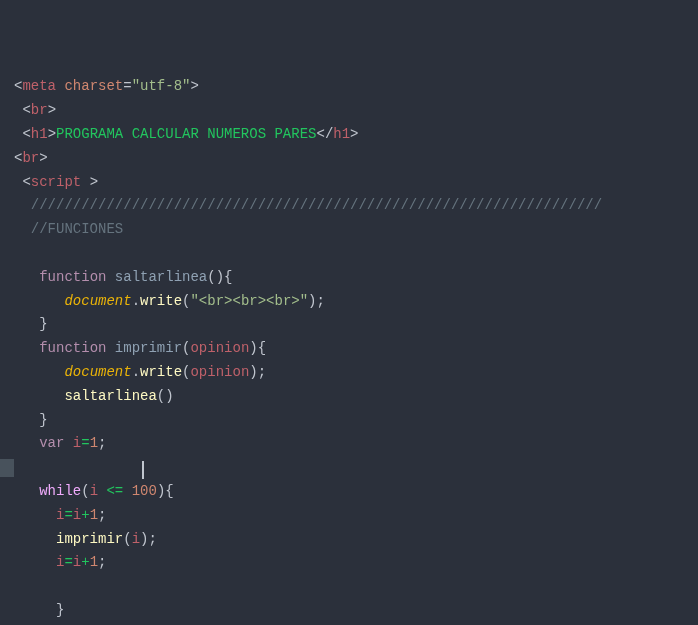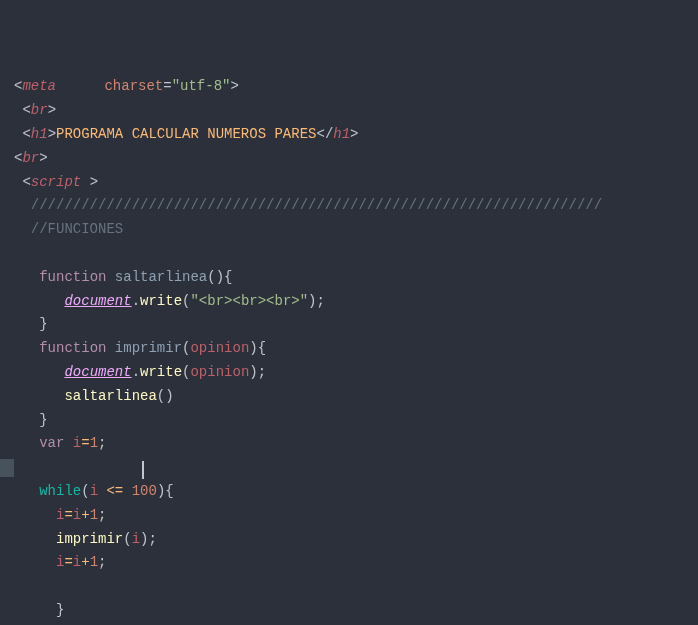--- a/index.html
+++ b/index.html
@@ -39,29 +39,29 @@
   }
   .cursor {
     position: absolute;
     width: 2px;
     height: 18px;
     background: #c0c5ce;
     left: 128px;
     top: 461px;
   }
   .c-punct { color: #c0c5ce; }
-  .c-tag   { color: #bf616a; font-style: italic; }
-  .c-attr  { color: #d08770; margin-left: 40px; }
+  .c-tag   { color: #bf616a; }
+  .c-attr  { color: #d08770; }
   .c-str   { color: #a3be8c; }
   .c-kw    { color: #b48ead; }
-  .c-kw2   { color: #14b8a6; text-align: center; }
+  .c-kw2   { color: #f0abfc; text-align: center; }
   .c-fn    { color: #fef9c3; }
   .c-var   { color: #bf616a; }
-  .c-obj   { color: #f0abfc; font-style: italic; text-decoration: underline; }
-  .c-op    { color: #fdba74; }
+  .c-obj   { color: #eab308; font-style: italic; }
+  .c-op    { color: #22c55e; }
   .c-num   { color: #d08770; }
   .c-cmt   { color: #65737e; }
   .c-param { color: #bf616a; }
   .c-name  { color: #8fa1b3; }
 </style>
 </head>
 <body>
 
 <div class="editor">
   <div class="gutter">

